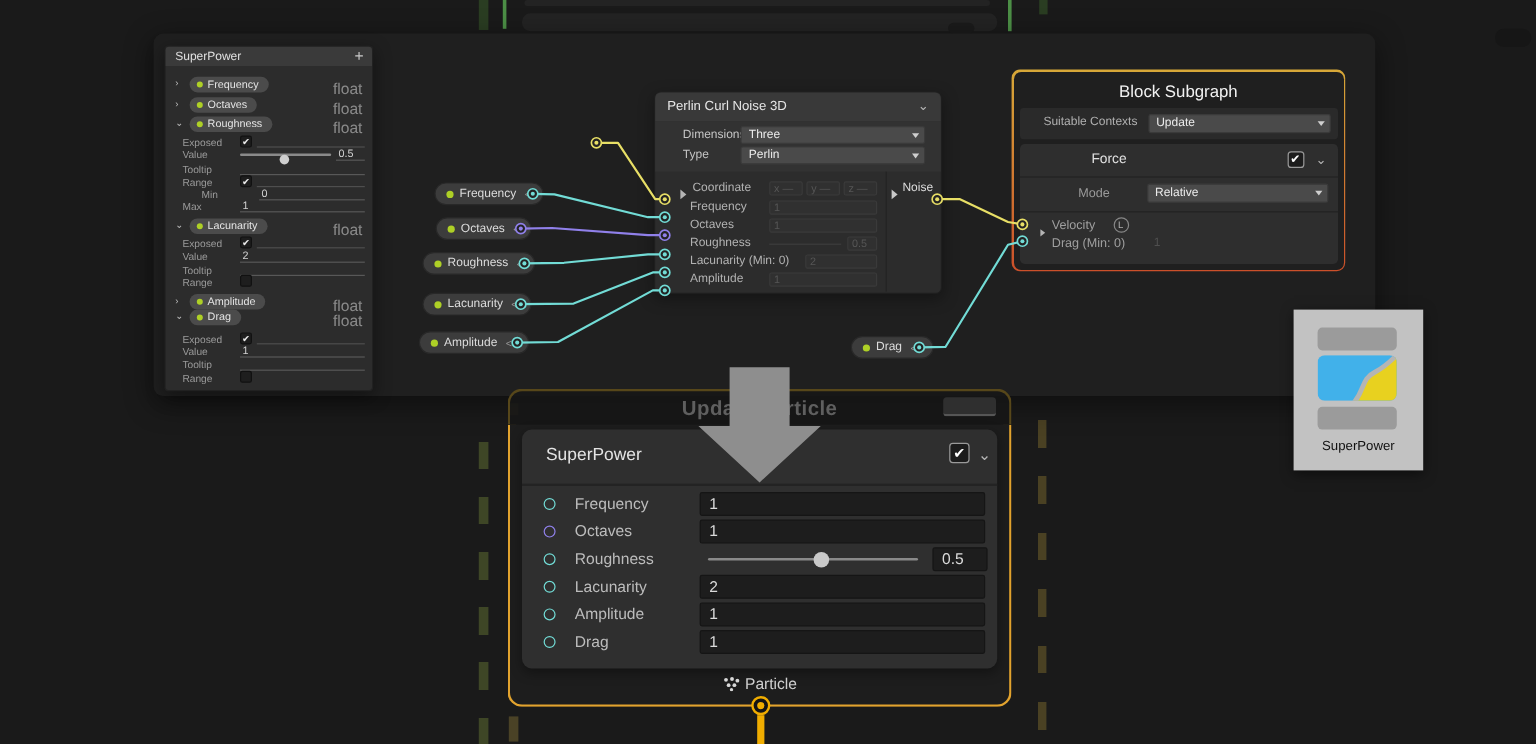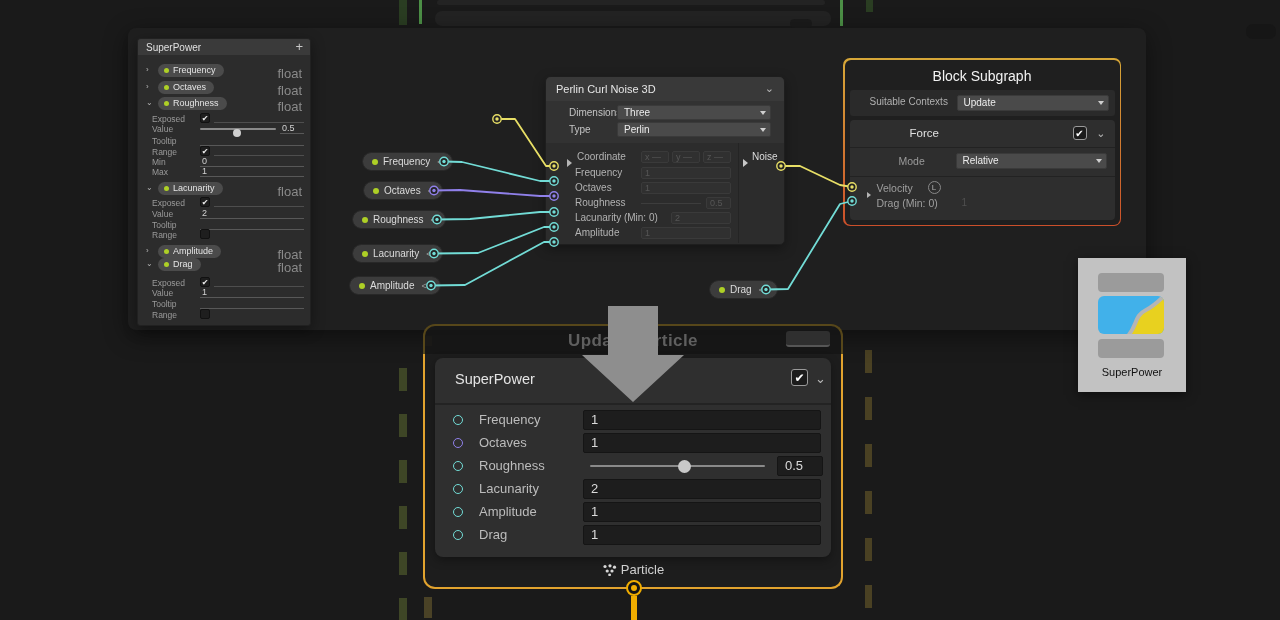--- a/index.html
+++ b/index.html
@@ -249,21 +249,21 @@
     </div>
     <div class="bb-frow" style="top:96px;">
       <span class="bb-flabel">Tooltip</span>
       <span class="bb-field"></span>
     </div>
     <div class="bb-frow" style="top:107px;">
       <span class="bb-flabel">Range</span>
       <span class="bb-check">✔</span>
       <span class="bb-fline"></span>
     </div>
-    <div class="bb-frow" style="top:117px;">
+    <div class="bb-frow" style="top:117px;margin-left:16px;">
       <span class="bb-flabel">Min</span>
       <span class="bb-field">0</span>
     </div>
     <div class="bb-frow" style="top:127px;">
       <span class="bb-flabel">Max</span>
       <span class="bb-field">1</span>
     </div>
 
     <div class="bb-row" style="top:143px;">
       <span class="bb-chev">⌄</span>

